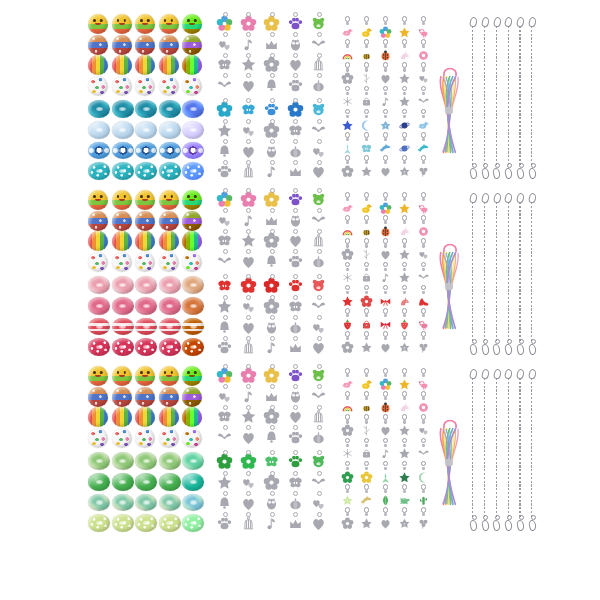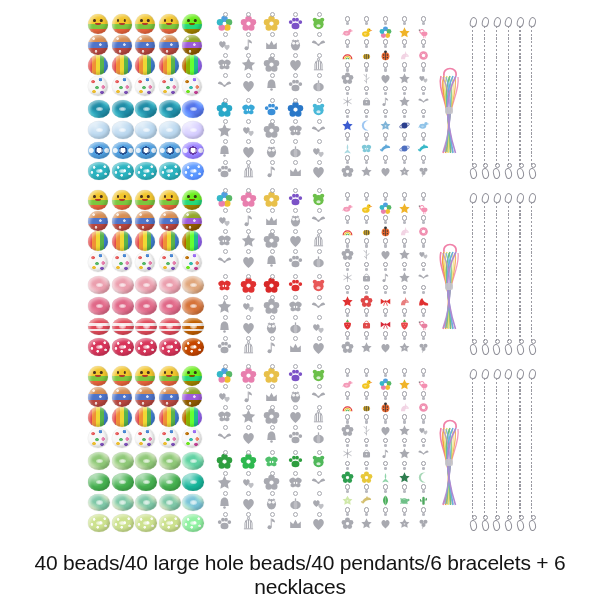--- a/index.html
+++ b/index.html
@@ -293,21 +293,20 @@
           <path d="M12 21C11.2 15 11.6 9 12 3.5"></path>
           <path d="M12 8C9.5 7.8 7.8 6.3 7.2 4.2"></path>
           <path d="M12 13.5C14.5 13.3 16.2 11.8 16.8 9.7"></path>
           <path d="M12 18C10 17.8 8.6 16.6 8.2 15"></path>
         </g>
       </symbol>
   </defs>
 </svg>
 
 <div id="stage">
-  <div id="caption">40 beads/40 large hole beads/40 pendants/6 bracelets + 6 necklaces</div>
 <div class="bead bd-smiley tall" style="left: 88px; top: 14px; --c1: #f2c52c; --c2: #7cc63e; --c3: #e8643c;"></div>
     <div class="bead bd-smiley tall" style="left: 111.5px; top: 14px; --c1: #f2c52c; --c2: #7cc63e; --c3: #e8643c;"></div>
     <div class="bead bd-smiley tall" style="left: 135px; top: 14px; --c1: #f2c52c; --c2: #7cc63e; --c3: #e8643c;"></div>
     <div class="bead bd-smiley tall" style="left: 158.5px; top: 14px; --c1: #f2c52c; --c2: #7cc63e; --c3: #e8643c;"></div>
     <div class="bead bd-smiley tall alt" style="left: 182px; top: 14px; --c1: #f2c52c; --c2: #7cc63e; --c3: #e8643c;"></div>
     <div class="bead bd-brick tall" style="left: 88px; top: 34.6px; --c1: #d78d52; --c2: #4f74c9; --c3: #b8473f;"></div>
     <div class="bead bd-brick tall" style="left: 111.5px; top: 34.6px; --c1: #d78d52; --c2: #4f74c9; --c3: #b8473f;"></div>
     <div class="bead bd-brick tall" style="left: 135px; top: 34.6px; --c1: #d78d52; --c2: #4f74c9; --c3: #b8473f;"></div>
     <div class="bead bd-brick tall" style="left: 158.5px; top: 34.6px; --c1: #d78d52; --c2: #4f74c9; --c3: #b8473f;"></div>
     <div class="bead bd-brick tall alt" style="left: 182px; top: 34.6px; --c1: #d78d52; --c2: #4f74c9; --c3: #b8473f;"></div>

